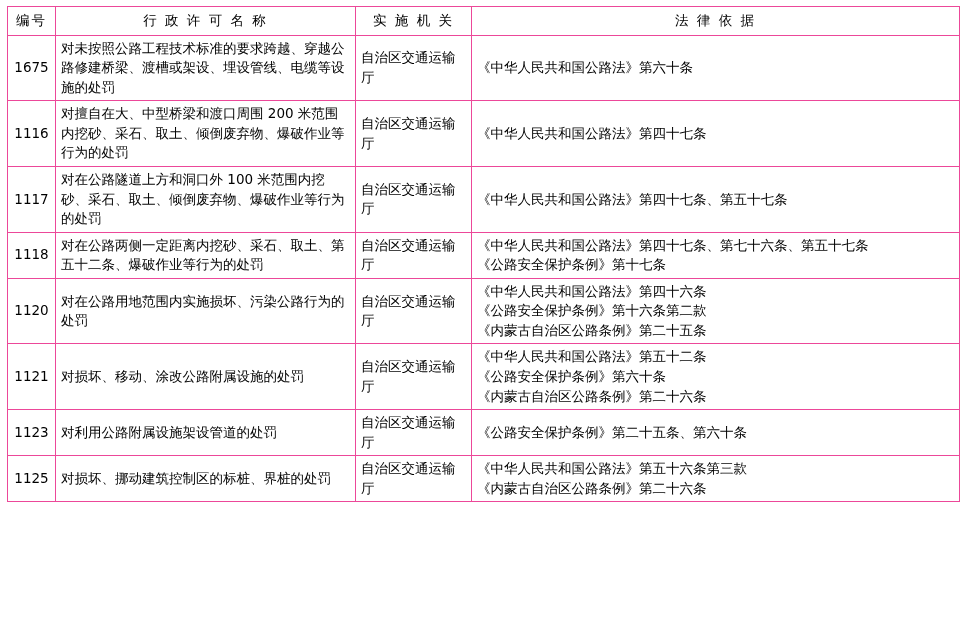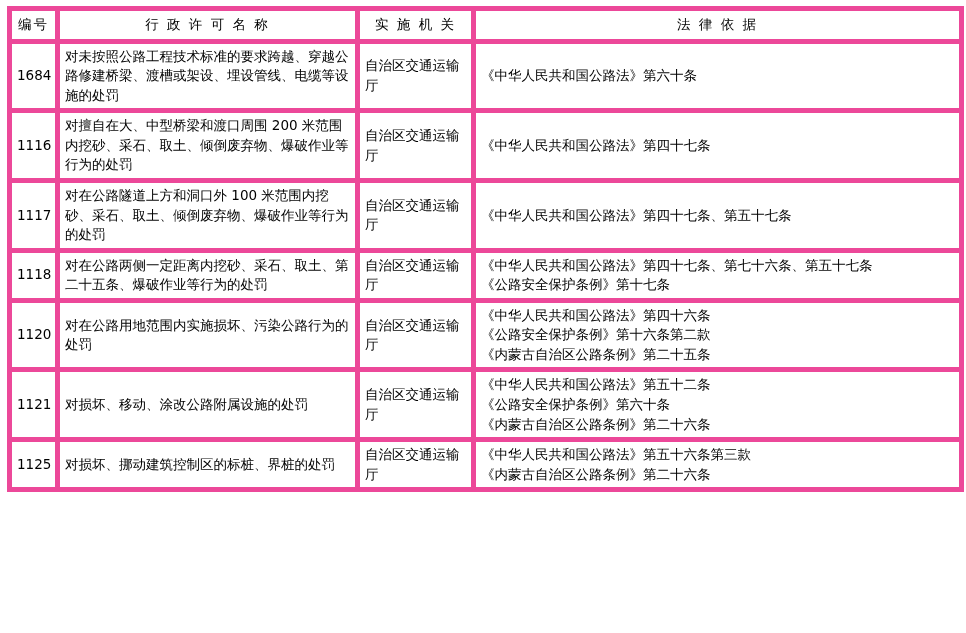--- a/index.html
+++ b/index.html
@@ -20,21 +20,21 @@
     overflow: hidden;
   }
   table.perm-table {
     border-collapse: collapse;
     width: 952px;
     margin: 6px 7px 0 7px;
     table-layout: fixed;
   }
   table.perm-table th,
   table.perm-table td {
-    border: 5px solid #ec4899;
+    border: 1px solid #ec4899;
     vertical-align: middle;
     padding: 3px 5px;
     font-size: 13.5px;
     line-height: 1.45;
   }
   table.perm-table th {
     text-align: center;
     font-weight: normal;
     padding: 4px 5px;
     letter-spacing: 2px;
@@ -75,21 +75,21 @@
     <thead>
       <tr>
         <th>编号</th>
         <th>行 政 许 可 名 称</th>
         <th>实 施 机 关</th>
         <th>法 律 依 据</th>
       </tr>
     </thead>
     <tbody id="table-body">
         <tr>
-          <td class="cell-id">1684</td>
+          <td class="cell-id">1675</td>
           <td class="cell-name">对未按照公路工程技术标准的要求跨越、穿越公路修建桥梁、渡槽或架设、埋设管线、电缆等设施的处罚</td>
           <td class="cell-org">自治区交通运输厅</td>
           <td class="cell-law">
             <span class="law-line">《中华人民共和国公路法》第六十条</span>
           </td>
         </tr>
         <tr>
           <td class="cell-id">1116</td>
           <td class="cell-name">对擅自在大、中型桥梁和渡口周围 200 米范围内挖砂、采石、取土、倾倒废弃物、爆破作业等行为的处罚</td>
           <td class="cell-org">自治区交通运输厅</td>
@@ -100,21 +100,21 @@
         <tr>
           <td class="cell-id">1117</td>
           <td class="cell-name">对在公路隧道上方和洞口外 100 米范围内挖砂、采石、取土、倾倒废弃物、爆破作业等行为的处罚</td>
           <td class="cell-org">自治区交通运输厅</td>
           <td class="cell-law">
             <span class="law-line">《中华人民共和国公路法》第四十七条、第五十七条</span>
           </td>
         </tr>
         <tr>
           <td class="cell-id">1118</td>
-          <td class="cell-name">对在公路两侧一定距离内挖砂、采石、取土、第二十五条、爆破作业等行为的处罚</td>
+          <td class="cell-name">对在公路两侧一定距离内挖砂、采石、取土、第五十二条、爆破作业等行为的处罚</td>
           <td class="cell-org">自治区交通运输厅</td>
           <td class="cell-law">
             <span class="law-line">《中华人民共和国公路法》第四十七条、第七十六条、第五十七条</span>
             <span class="law-line">《公路安全保护条例》第十七条</span>
           </td>
         </tr>
         <tr>
           <td class="cell-id">1120</td>
           <td class="cell-name">对在公路用地范围内实施损坏、污染公路行为的处罚</td>
           <td class="cell-org">自治区交通运输厅</td>
@@ -128,20 +128,28 @@
           <td class="cell-id">1121</td>
           <td class="cell-name">对损坏、移动、涂改公路附属设施的处罚</td>
           <td class="cell-org">自治区交通运输厅</td>
           <td class="cell-law">
             <span class="law-line">《中华人民共和国公路法》第五十二条</span>
             <span class="law-line">《公路安全保护条例》第六十条</span>
             <span class="law-line">《内蒙古自治区公路条例》第二十六条</span>
           </td>
         </tr>
         <tr>
+          <td class="cell-id">1123</td>
+          <td class="cell-name">对利用公路附属设施架设管道的处罚</td>
+          <td class="cell-org">自治区交通运输厅</td>
+          <td class="cell-law">
+            <span class="law-line">《公路安全保护条例》第二十五条、第六十条</span>
+          </td>
+        </tr>
+        <tr>
           <td class="cell-id">1125</td>
           <td class="cell-name">对损坏、挪动建筑控制区的标桩、界桩的处罚</td>
           <td class="cell-org">自治区交通运输厅</td>
           <td class="cell-law">
             <span class="law-line">《中华人民共和国公路法》第五十六条第三款</span>
             <span class="law-line">《内蒙古自治区公路条例》第二十六条</span>
           </td>
         </tr>
       </tbody>
   </table>

